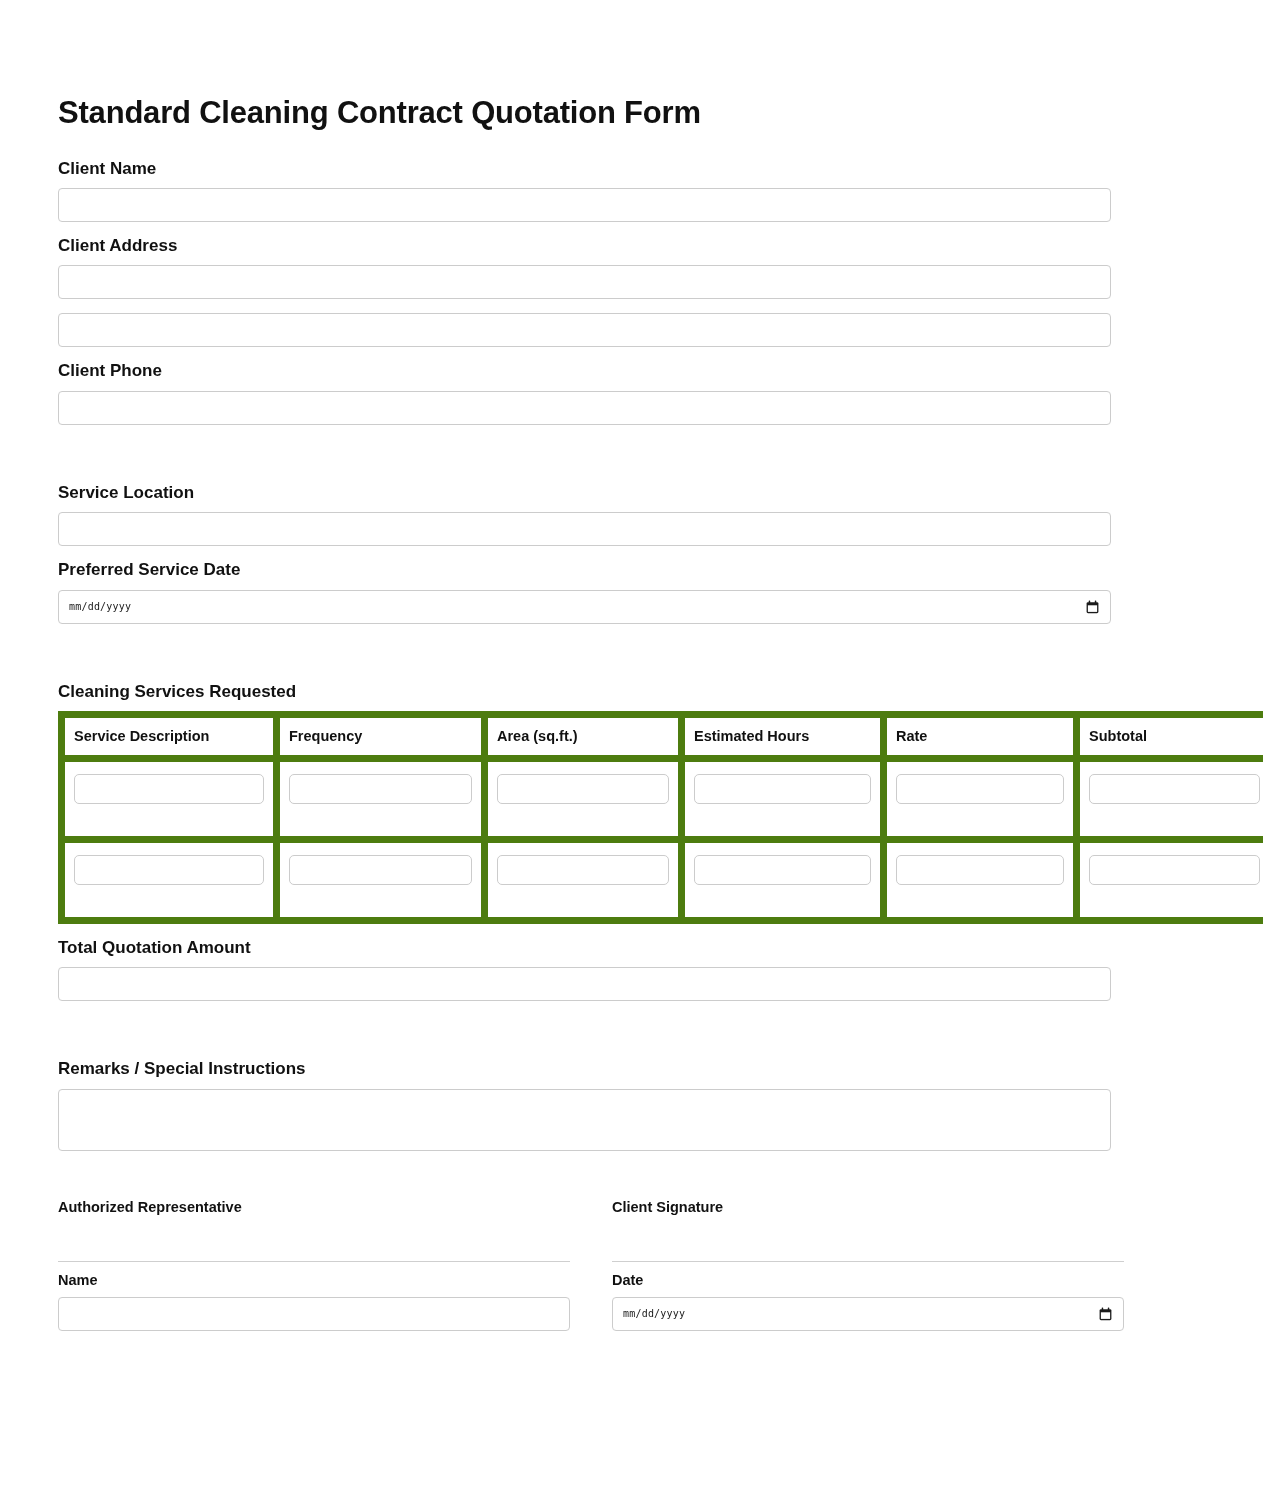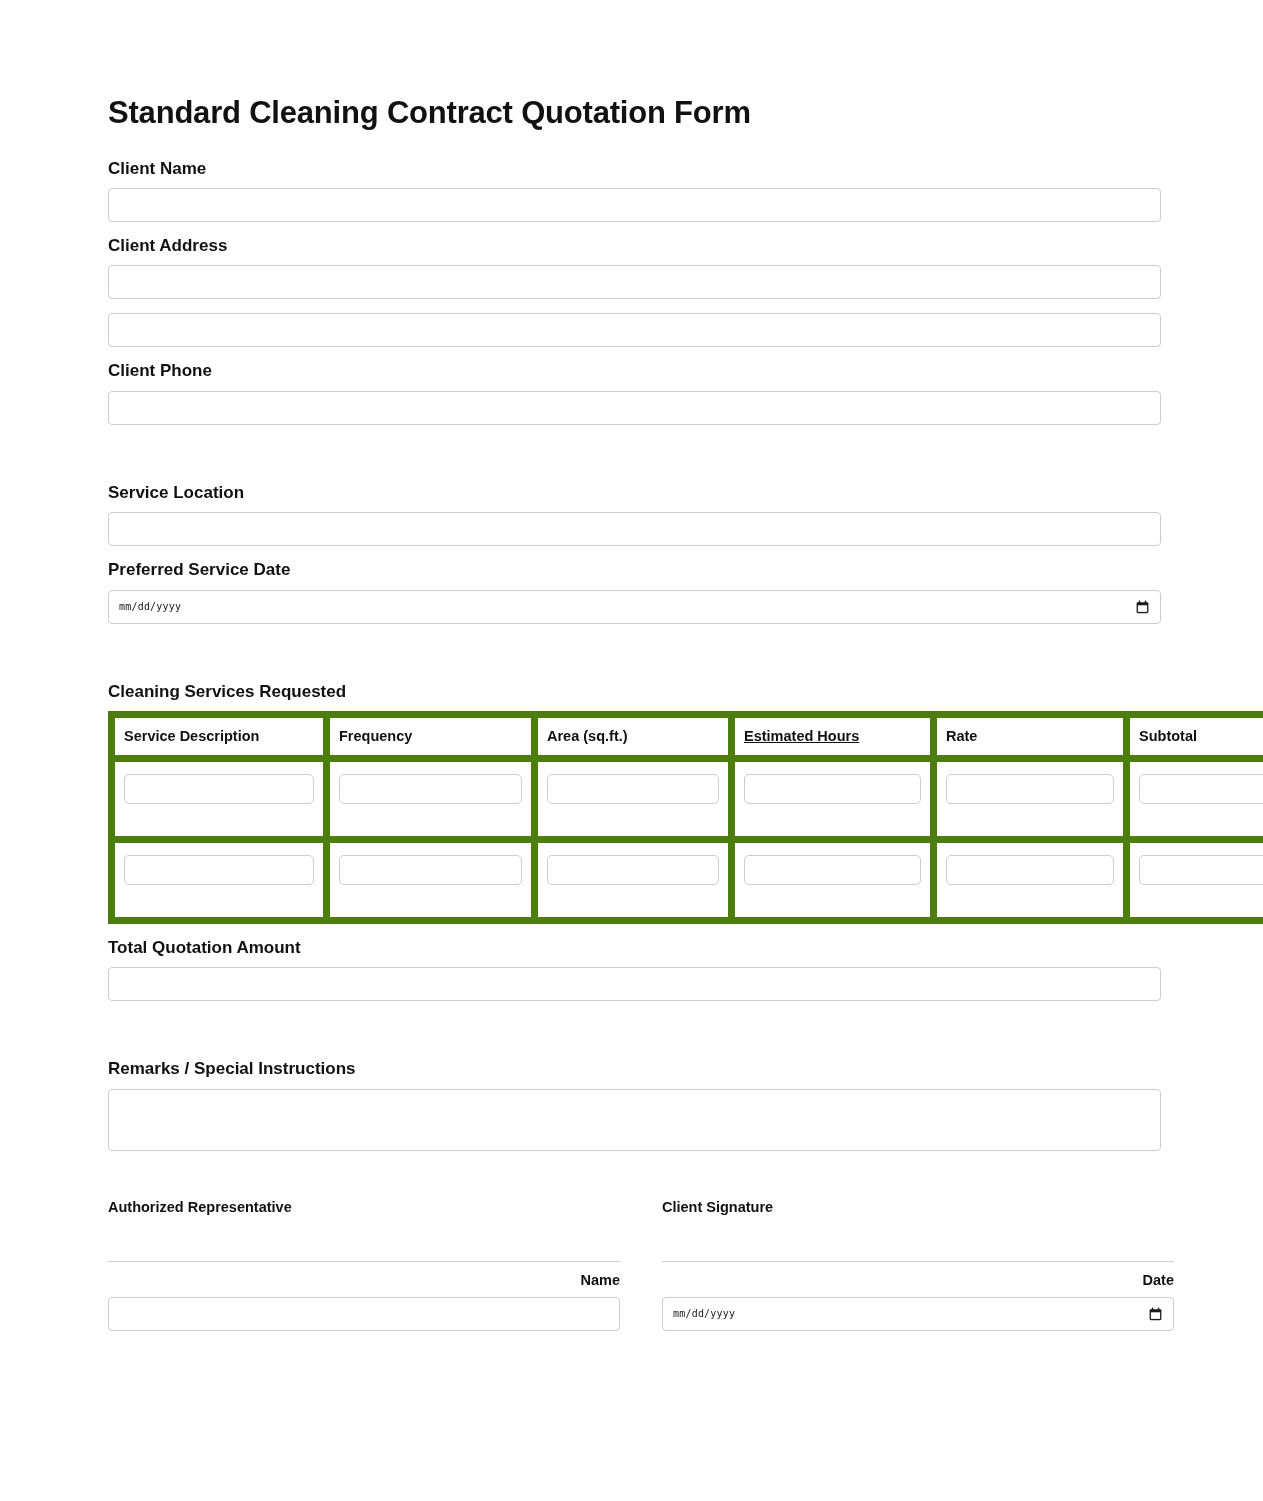--- a/index.html
+++ b/index.html
@@ -10,21 +10,21 @@
   body {
     width: 1263px;
     min-height: 1501px;
     font-family: "Liberation Sans", sans-serif;
     color: #000000;
     -webkit-font-smoothing: antialiased;
   }
   .page {
     width: 1263px;
     box-sizing: border-box;
-    padding: 95px 105px 100px 108px;
+    padding: 95px 105px 100px 58px;
   }
   .form-title {
     font-size: 31px;
     font-weight: bold;
     line-height: 1.15;
     letter-spacing: -0.2px;
     margin: 0 0 28px 0;
     color: #111111;
   }
   .field {
@@ -117,21 +117,21 @@
     border-radius: 5px;
     background: #ffffff;
     font-family: "Liberation Sans", sans-serif;
     font-size: 13px;
     padding: 3px 7px;
     outline: none;
   }
   .col-desc  { width: 190px; }
   .col-freq  { width: 183px; }
   .col-area  { width: 172px; }
-  .col-hours { width: 177px; text-decoration: underline; }
+  .col-hours { width: 177px; }
   .col-rate  { width: 168px; }
   .col-sub   { width: 171px; }
   .textarea-input {
     display: block;
     box-sizing: border-box;
     width: 1053px;
     height: 62px;
     border: 1px solid #cccccc;
     border-radius: 4px;
     background: #ffffff;
@@ -158,21 +158,20 @@
   .sig-rule {
     border-top: 1px solid #cfcfcf;
     height: 0;
     margin-bottom: 10px;
   }
   .sig-sublabel {
     font-size: 14.5px;
     font-weight: bold;
     margin-bottom: 9px;
     color: #111111;
-    text-align: right;
   }
   .sig-input {
     box-sizing: border-box;
     display: block;
     width: 512px;
     height: 34px;
     border: 1px solid #cccccc;
     border-radius: 4px;
     background: #ffffff;
     font-family: "Liberation Sans", sans-serif;

